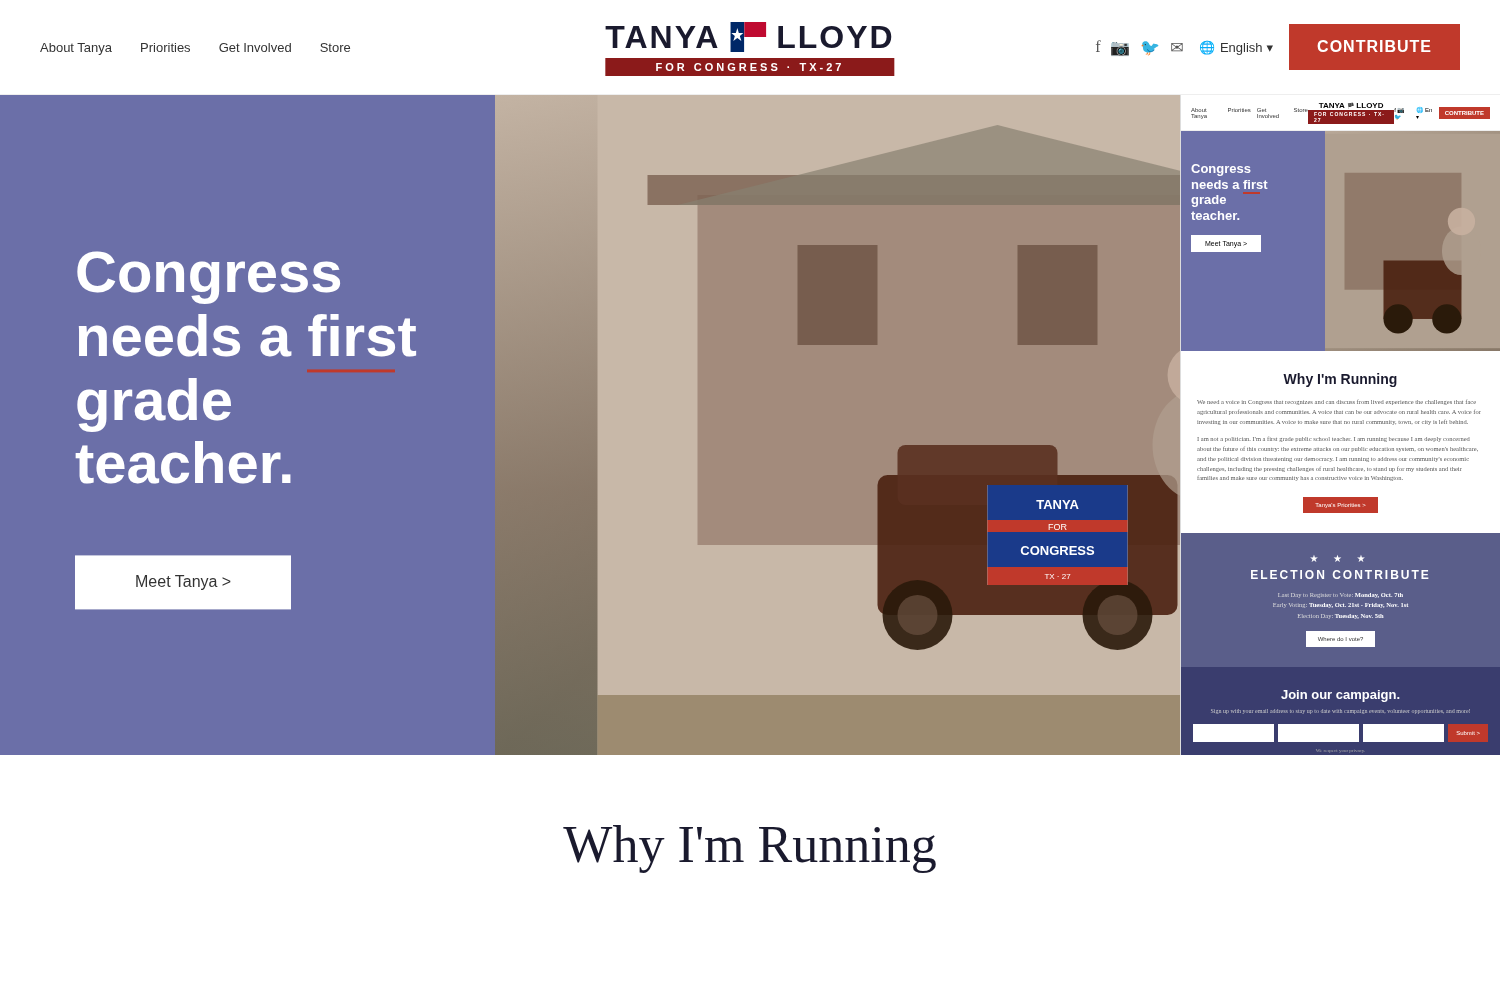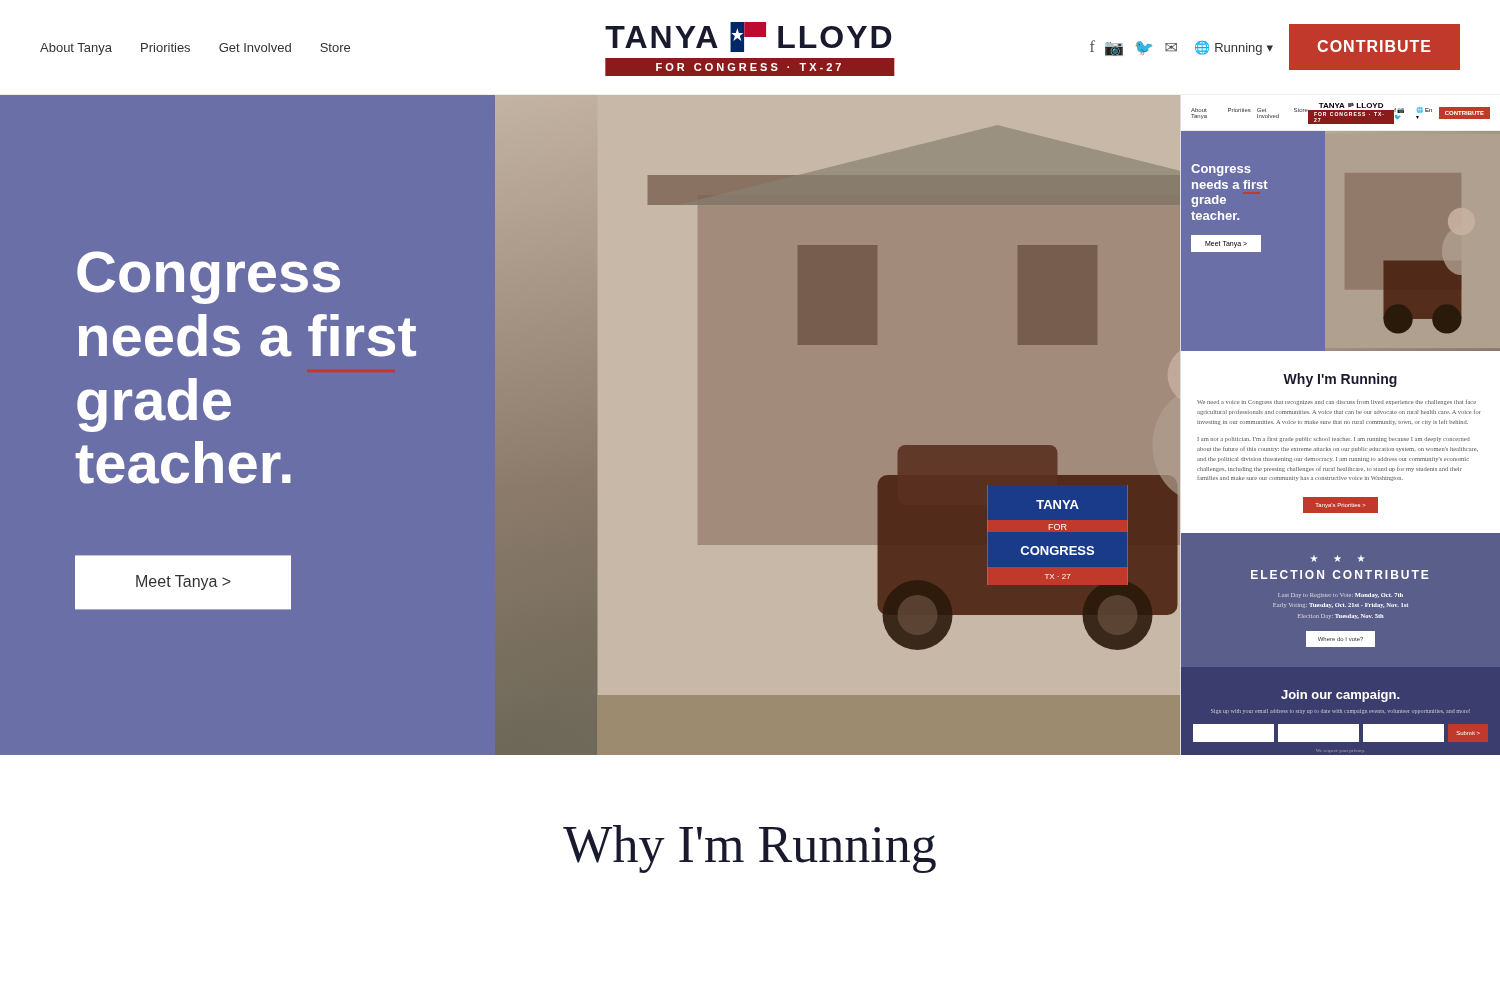--- a/index.html
+++ b/index.html
@@ -451,21 +451,21 @@
 
   <div class="nav-right">
     <div class="social-icons">
       <span class="social-icon">f</span>
       <span class="social-icon">📷</span>
       <span class="social-icon">🐦</span>
       <span class="social-icon">✉</span>
     </div>
     <div class="lang-selector">
       <span>🌐</span>
-      <span>Running</span>
+      <span>English</span>
       <span>▾</span>
     </div>
     <button class="contribute-btn">CONTRIBUTE</button>
   </div>
 </nav>
 
 <section class="hero">
   <div class="hero-bg"></div>
 
   <div class="hero-image-area">

